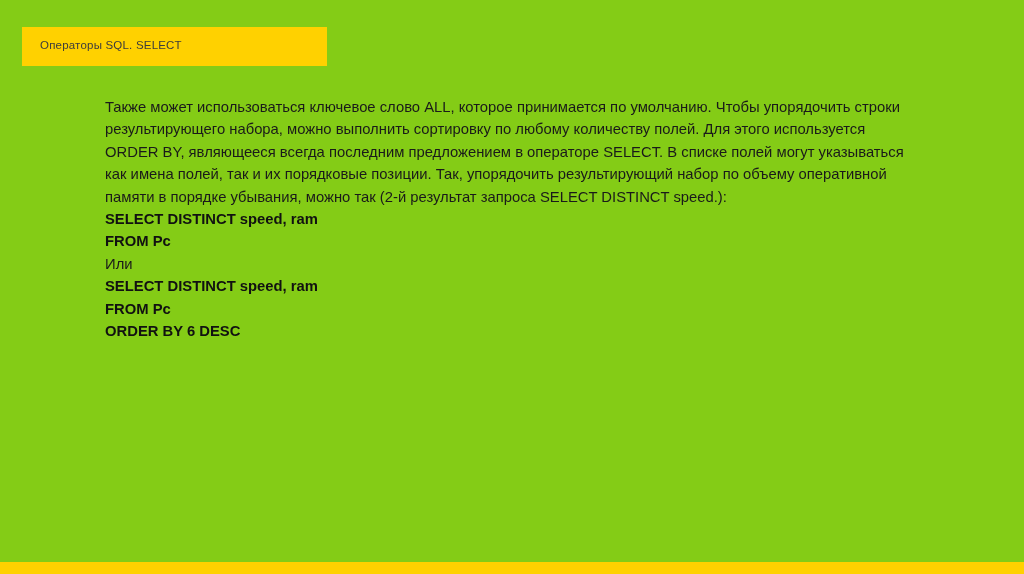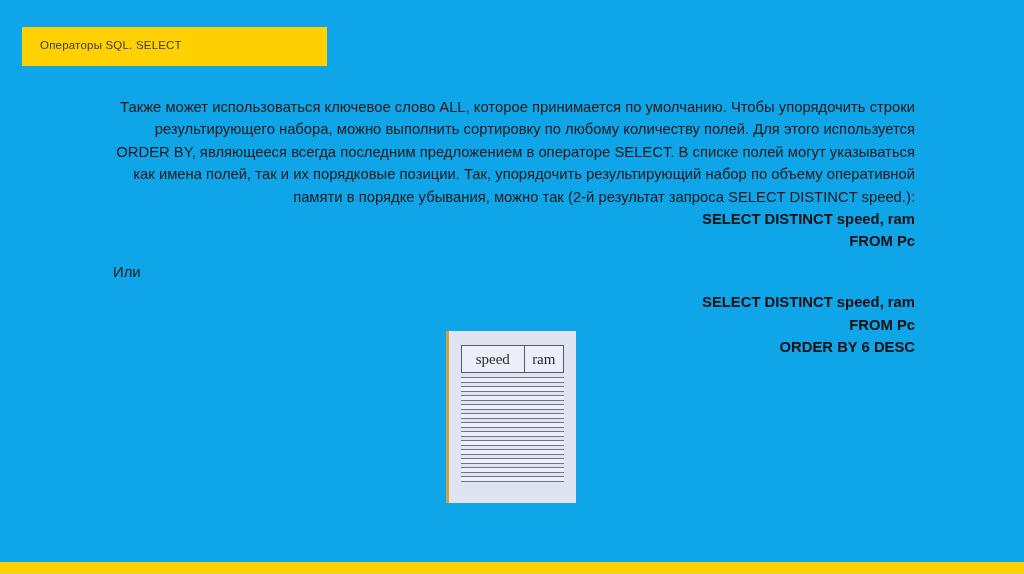--- a/index.html
+++ b/index.html
@@ -10,21 +10,21 @@
     width: 1024px;
     height: 574px;
     background: #ffffff;
     font-family: "Liberation Sans", sans-serif;
     position: relative;
     overflow: hidden;
   }
   .slide {
     position: absolute;
     inset: 0;
-    background: #0ea5e9;
+    background: #84cc16;
   }
   
   .title-banner {
     position: absolute;
     left: 22px;
     top: 27px;
     width: 305px;
     height: 39px;
     background: #ffd100;
   }
@@ -42,36 +42,35 @@
     position: absolute;
     left: 105px;
     top: 96px;
     width: 810px;
   }
   .para {
     font-size: 14.8px;
     line-height: 22.4px;
     color: #1a1a1a;
     margin: 0;
-    text-align: right;
+    text-align: left;
   }
   .code-line {
     font-size: 14.8px;
     line-height: 22.4px;
     color: #111111;
     font-weight: bold;
     margin: 0;
     white-space: pre;
-    text-align: right;
   }
   .plain-line {
     font-size: 14.8px;
     line-height: 22.4px;
     color: #1a1a1a;
-    margin: 8px;
+    margin: 0;
     white-space: pre;
   }
   
   .table-figure {
     position: absolute;
     left: 446px;
     top: 331px;
     width: 130px;
     height: 172px;
     background: #dfe3f2;
@@ -142,37 +141,15 @@
     <div class="code-line">SELECT DISTINCT speed, ram</div>
     <div class="code-line">FROM Pc</div>
 
     <div class="plain-line">Или</div>
 
     <div class="code-line">SELECT DISTINCT speed, ram</div>
     <div class="code-line">FROM Pc</div>
     <div class="code-line">ORDER BY 6 DESC</div>
   </div>
 
-  <div class="table-figure">
-    <div class="tf-inner">
-      <div class="tf-head">
-        <div class="tf-head-cell c1">speed</div>
-        <div class="tf-head-cell c2">ram</div>
-      </div>
-      <div class="tf-rows">
-        <div class="tf-row"></div>
-        <div class="tf-row"></div>
-        <div class="tf-row"></div>
-        <div class="tf-row"></div>
-        <div class="tf-row"></div>
-        <div class="tf-row"></div>
-        <div class="tf-row"></div>
-        <div class="tf-row"></div>
-        <div class="tf-row"></div>
-        <div class="tf-row"></div>
-        <div class="tf-row"></div>
-        <div class="tf-row"></div>
-      </div>
-    </div>
-  </div>
 
   <div class="bottom-bar"></div>
 </div>
 
 </body></html>

